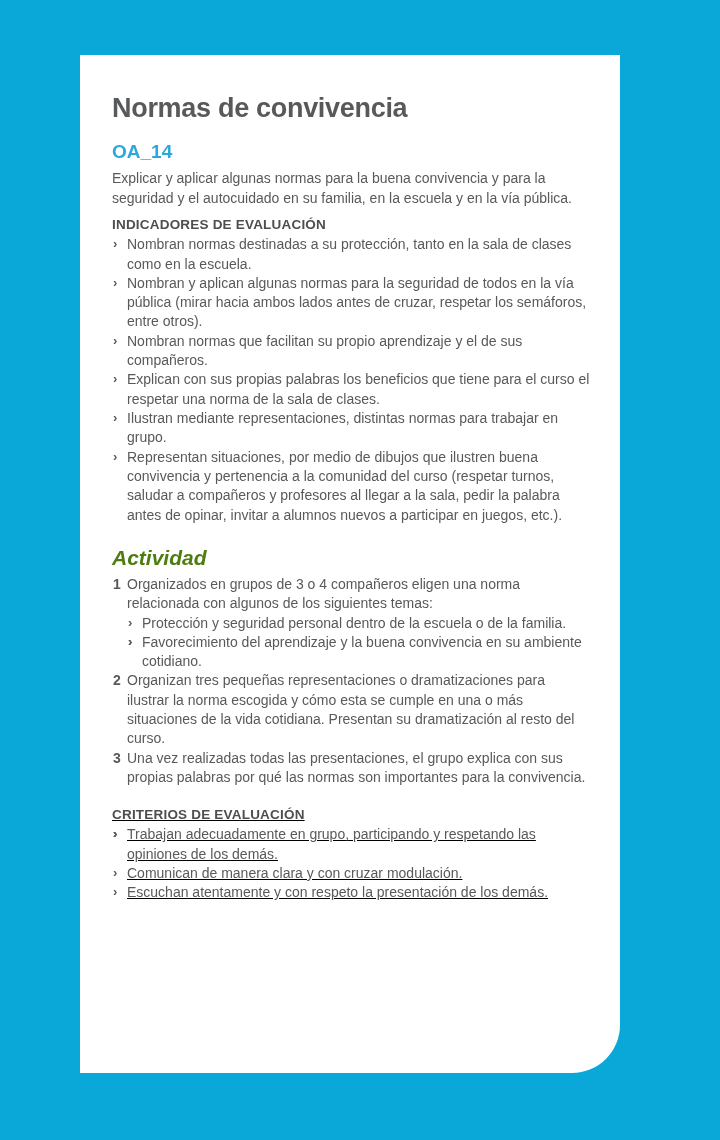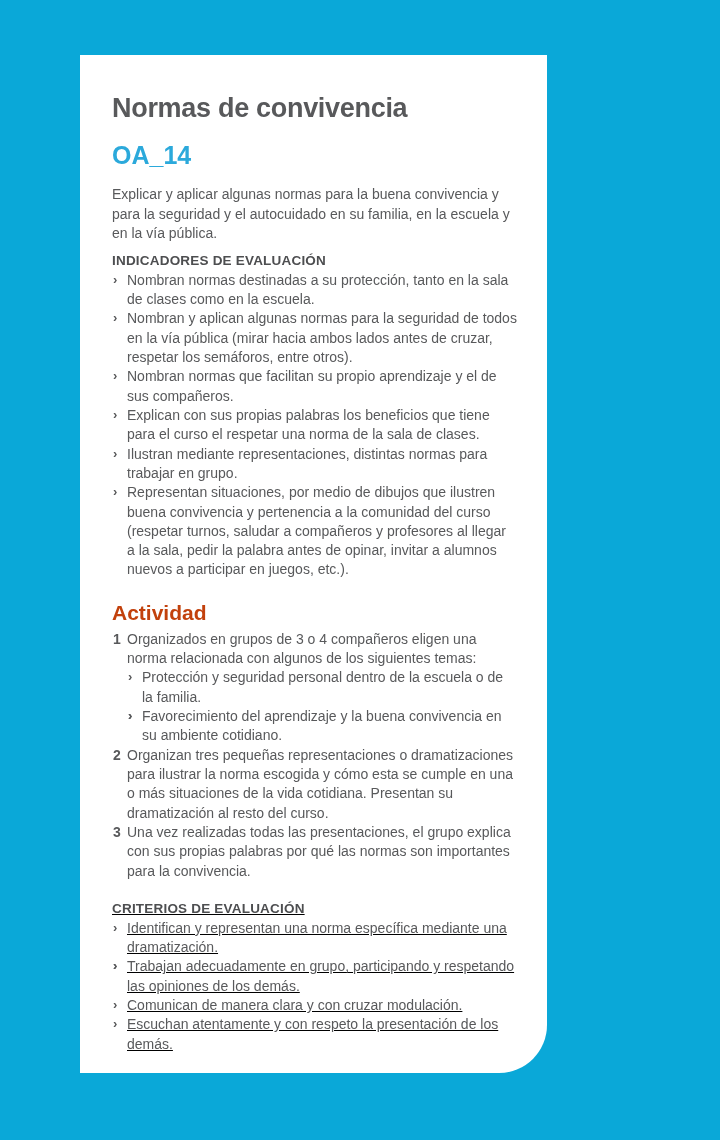--- a/index.html
+++ b/index.html
@@ -14,36 +14,36 @@
   .page-bg {
     position: absolute;
     inset: 0;
     width: 720px;
     height: 1140px;
   }
   .card {
     position: absolute;
     left: 80px;
     top: 55px;
-    width: 467px;
+    width: 540px;
     height: 1018px;
     background: #ffffff;
     border-bottom-right-radius: 48px;
     padding: 38px 30px 0 32px;
   }
   h1.doc-title {
     font-size: 27px;
     font-weight: bold;
     letter-spacing: -0.3px;
     margin: 0 0 17px 0;
   }
   h2.oa-code {
-    font-size: 25px;
+    font-size: 19px;
     font-weight: bold;
-    margin: 0 0 15px 0;
+    margin: 0 0 6px 0;
   }
   p.oa-desc {
     font-size: 14px;
     line-height: 1.4;
     margin: 0 0 6px 0;
   }
   h3.section-heading {
     font-size: 13.5px;
     font-weight: bold;
     letter-spacing: 0.2px;
@@ -114,21 +114,21 @@
     <h3 class="section-heading" style="color: rgb(77, 78, 80);">INDICADORES DE EVALUACIÓN</h3>
     <ul class="bullets" style="color: rgb(88, 89, 91);">
       <li><span class="marker">›</span><span>Nombran normas destinadas a su protección, tanto en la sala de clases como en la escuela.</span></li>
       <li><span class="marker">›</span><span>Nombran y aplican algunas normas para la seguridad de todos en la vía pública (mirar hacia ambos lados antes de cruzar, respetar los semáforos, entre otros).</span></li>
       <li><span class="marker">›</span><span>Nombran normas que facilitan su propio aprendizaje y el de sus compañeros.</span></li>
       <li><span class="marker">›</span><span>Explican con sus propias palabras los beneficios que tiene para el curso el respetar una norma de la sala de clases.</span></li>
       <li><span class="marker">›</span><span>Ilustran mediante representaciones, distintas normas para trabajar en grupo.</span></li>
       <li><span class="marker">›</span><span>Representan situaciones, por medio de dibujos que ilustren buena convivencia y pertenencia a la comunidad del curso (respetar turnos, saludar a compañeros y profesores al llegar a la sala, pedir la palabra antes de opinar, invitar a alumnos nuevos a participar en juegos, etc.).</span></li>
     </ul>
 
-    <h2 class="activity-heading" style="color: #c2410c;">Actividad</h2>
+    <h2 class="activity-heading" style="color: #4d7c0f; font-style: italic;">Actividad</h2>
     <ol class="steps" style="color: rgb(88, 89, 91);">
       <li>
         <span class="step-num">1</span>
         <div class="step-body">
           <span>Organizados en grupos de 3 o 4 compañeros eligen una norma relacionada con algunos de los siguientes temas:</span>
           <ul class="sublist">
             <li><span class="marker">›</span><span>Protección y seguridad personal dentro de la escuela o de la familia.</span></li>
             <li><span class="marker">›</span></li>
             <li><span class="marker">›</span><span>Favorecimiento del aprendizaje y la buena convivencia en su ambiente cotidiano.</span></li>
           </ul>
@@ -144,21 +144,21 @@
         <span class="step-num">3</span>
         <div class="step-body">
           <span>Una vez realizadas todas las presentaciones, el grupo explica con sus propias palabras por qué las normas son importantes para la convivencia.</span>
         </div>
       </li>
     </ol>
 
     <div class="criteria-heading-wrap">
       <h3 class="section-heading" style="color: rgb(77, 78, 80);">CRITERIOS DE EVALUACIÓN</h3>
       <ul class="bullets" style="color: rgb(88, 89, 91);">
-        <li><span class="marker">›</span><span>Identifican y representan una norma específica mediante una dramatización.</span></li>
+        <li><span class="marker">›</span></li>
         <li><span class="marker">›</span></li>
         <li><span class="marker">›</span><span>Trabajan adecuadamente en grupo, participando y respetando las opiniones de los demás.</span></li>
         <li><span class="marker">›</span><span>Comunican de manera clara y con cruzar modulación.</span></li>
         <li><span class="marker">›</span><span>Escuchan atentamente y con respeto la presentación de los demás.</span></li>
       </ul>
     </div>
 
   </div>
 </div>
 

